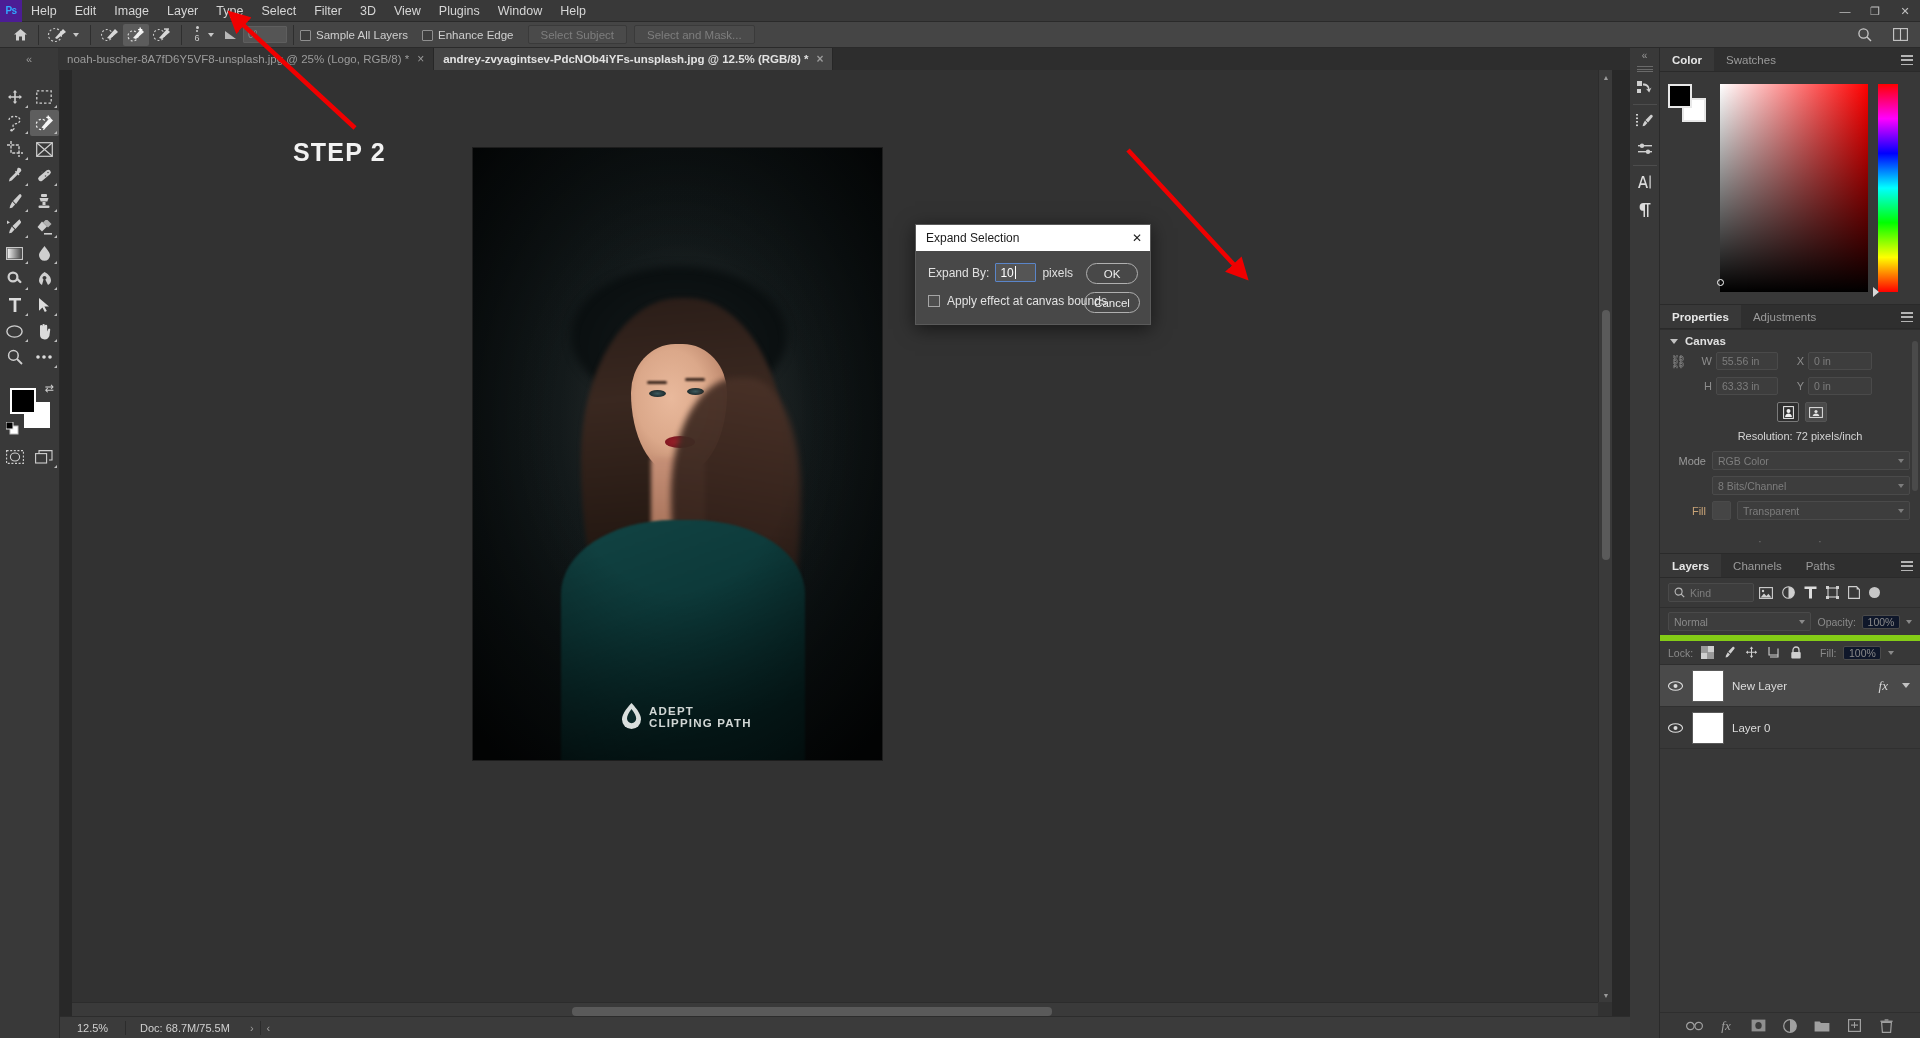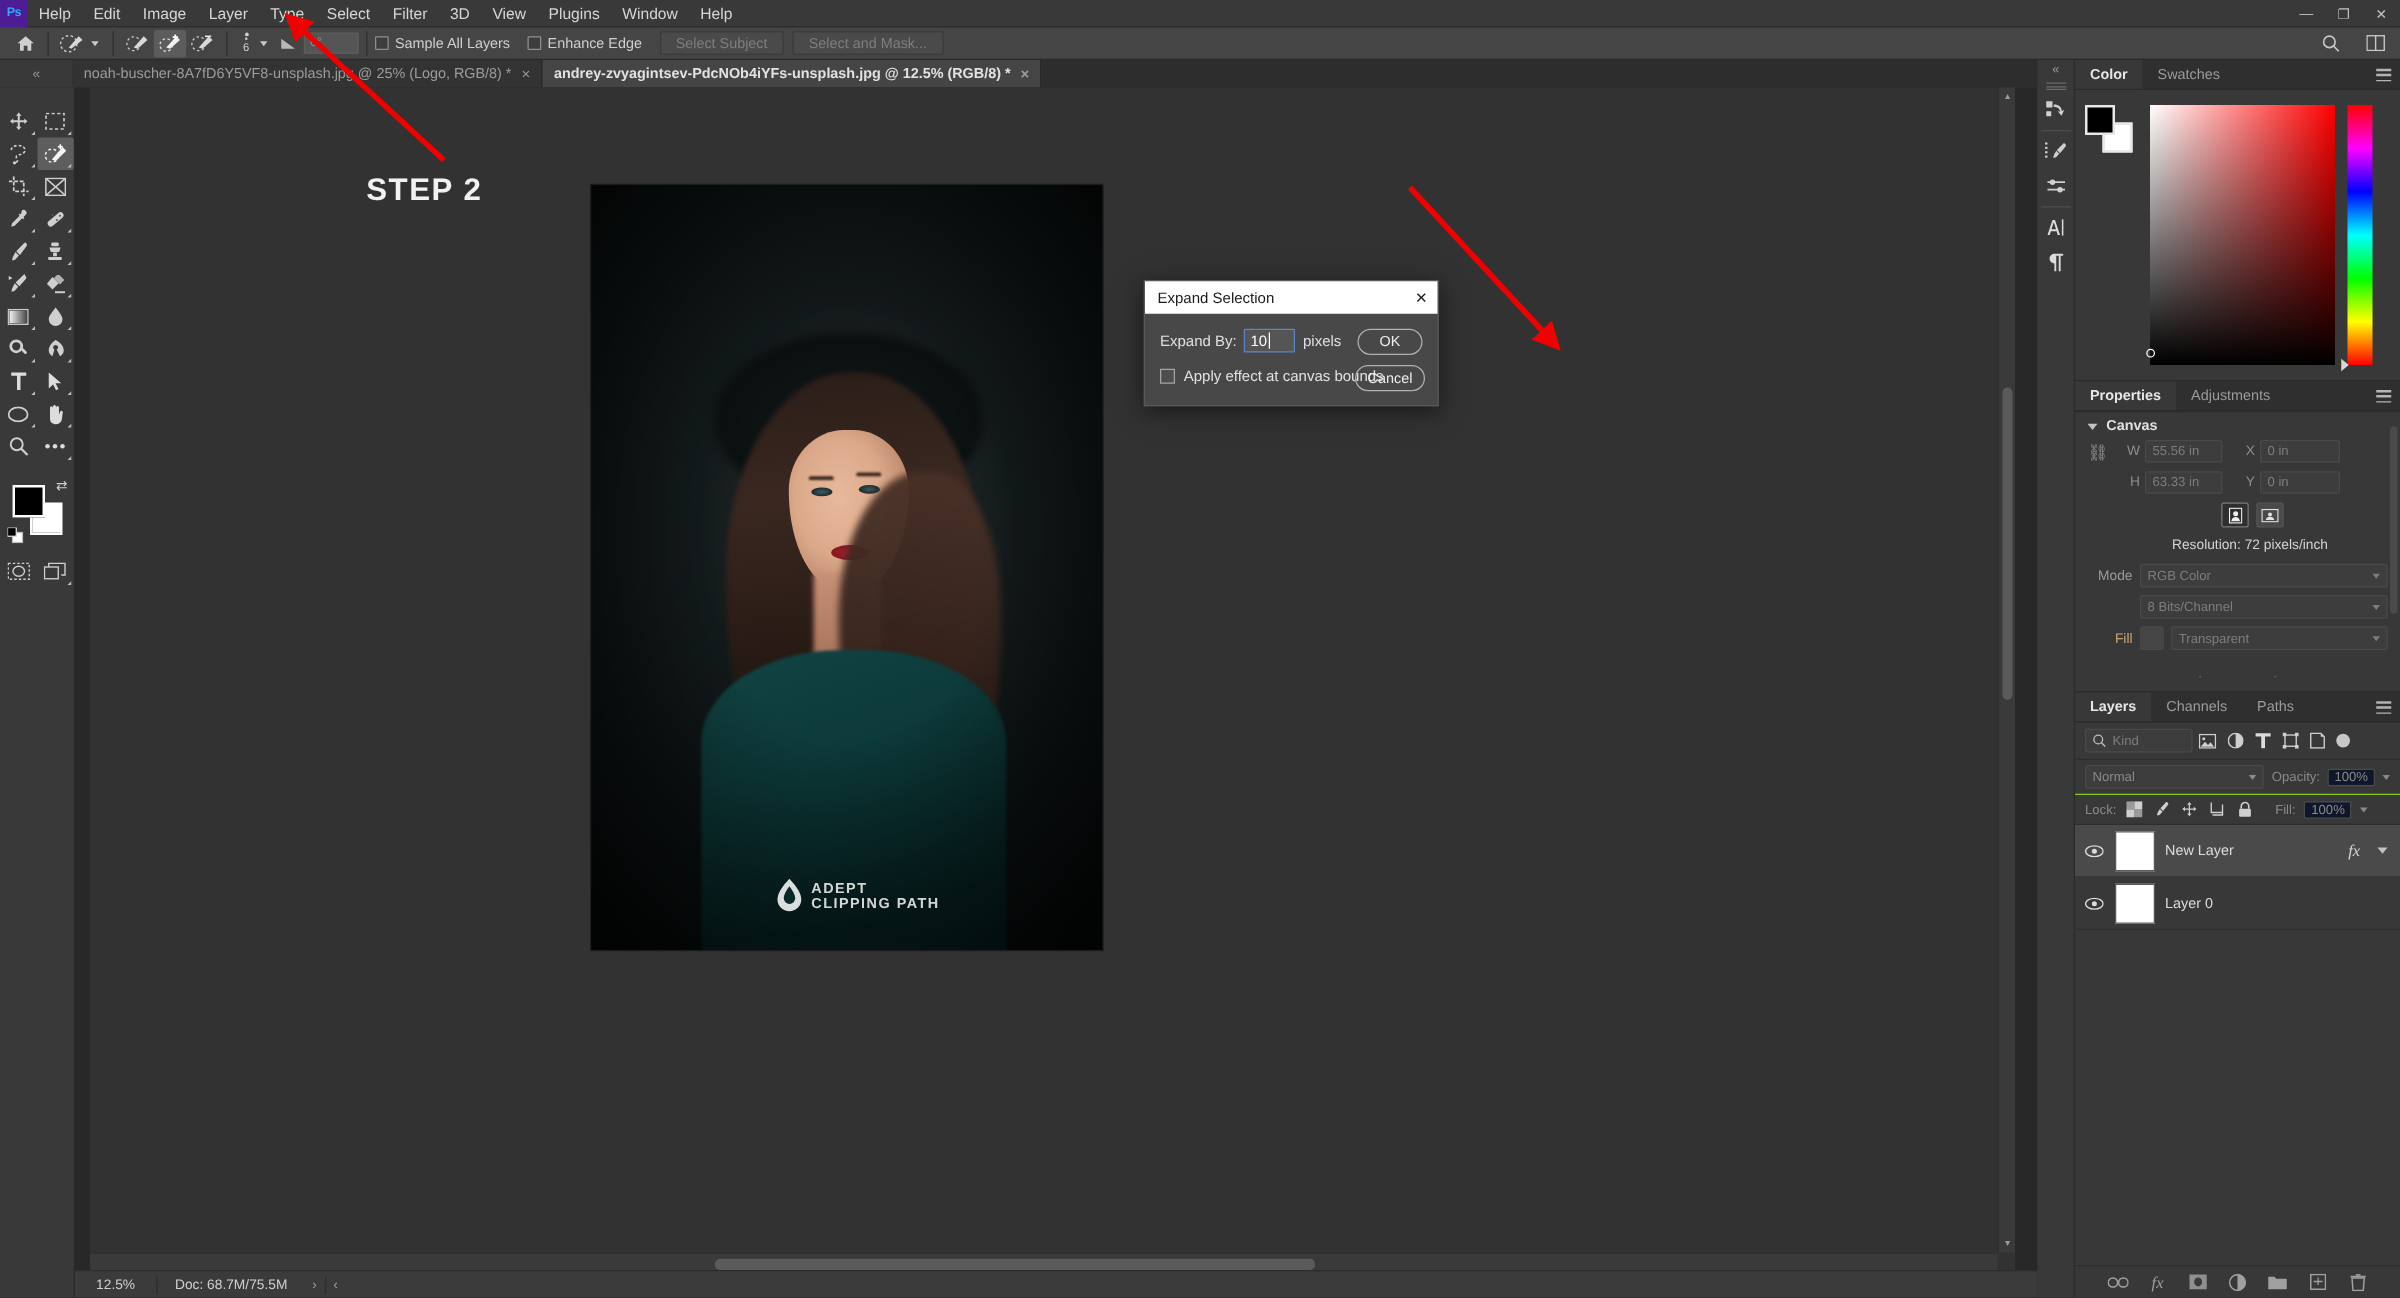--- a/index.html
+++ b/index.html
@@ -276,21 +276,21 @@
   .props-scroll{ position:absolute;right:2px;top:36px;width:6px;height:150px;background:#4a4a4a;border-radius:3px;}
   .props-dots{ display:flex;justify-content:space-around;padding:4px 70px 6px;color:#7a7a7a;font-size:10px;}
 
   
   .layers-panel{ flex:1;background:#383838;border-top:1px solid #2a2a2a;display:flex;flex-direction:column;position:relative;}
   .filter-row{ display:flex;align-items:center;gap:0;padding:5px 8px;border-bottom:1px solid #2e2e2e;}
   .kind-box{ width:86px;height:19px;background:#3d3d3d;border:1px solid #4a4a4a;border-radius:2px;
     display:flex;align-items:center;gap:5px;padding:0 5px;font-size:10.5px;color:#7d7d7d;}
   .filt-icon{ width:20px;height:19px;display:flex;align-items:center;justify-content:center;margin-left:2px;}
   .toggle-knob{ width:11px;height:11px;border-radius:50%;background:#c7c7c7;margin-left:5px;}
-  .blend-row{ display:flex;align-items:center;padding:4px 8px;gap:6px;border-bottom:1px solid #84cc16;}
+  .blend-row{ display:flex;align-items:center;padding:4px 8px;gap:6px;border-bottom:6px solid #84cc16;}
   .blend-sel{ flex:1;height:19px;background:#3d3d3d;border:1px solid #4a4a4a;border-radius:2px;
     display:flex;align-items:center;justify-content:space-between;padding:0 5px;font-size:10.5px;color:#8a8a8a;}
   .op-lbl{ font-size:10.5px;color:#8a8a8a;}
   .op-val{ width:38px;height:14px;background:#0f172a;border:1px solid #4a4a4a;border-radius:2px;
     font-size:10.5px;color:#8a8a8a;display:flex;align-items:center;justify-content:center;}
   .lock-row{ display:flex;align-items:center;padding:4px 8px;gap:7px;border-bottom:1px solid #2e2e2e;}
   .lock-lbl{ font-size:10.5px;color:#8a8a8a;}
   .lock-ic{ width:15px;height:15px;display:flex;align-items:center;justify-content:center;}
   .layer-row{ display:flex;align-items:center;height:42px;padding:0 6px;gap:8px;
     border-bottom:1px solid #303030;}

